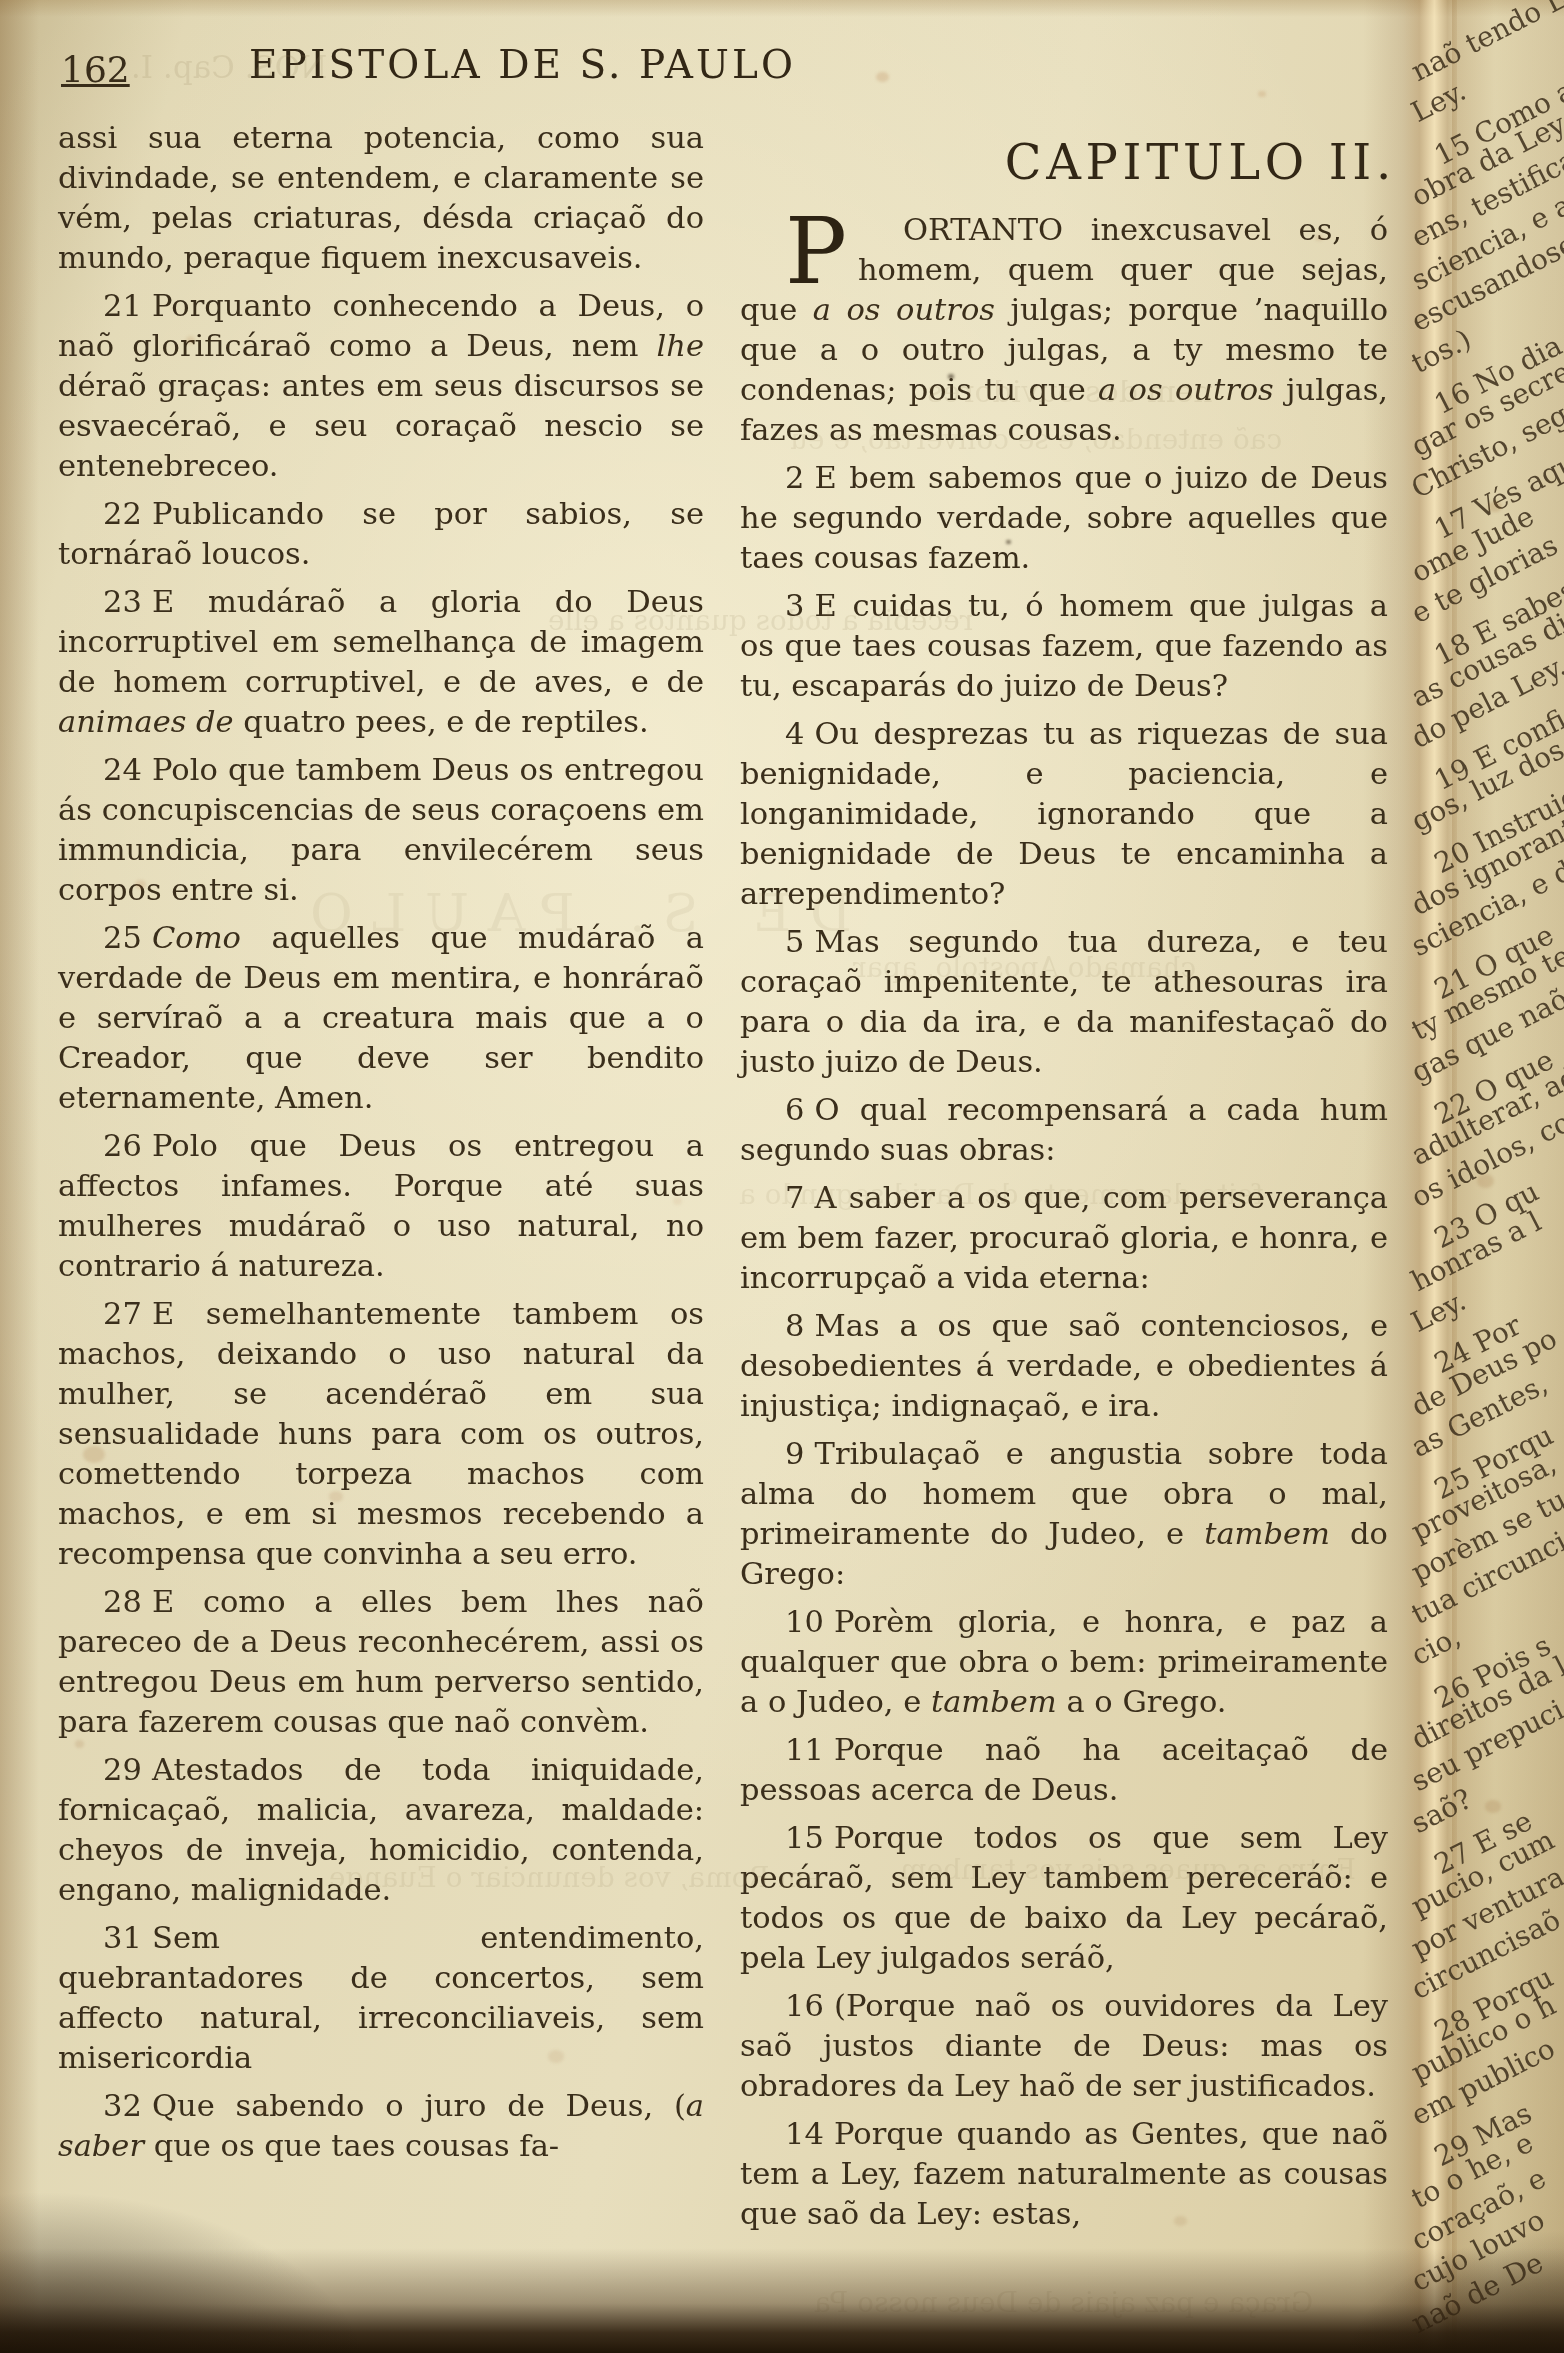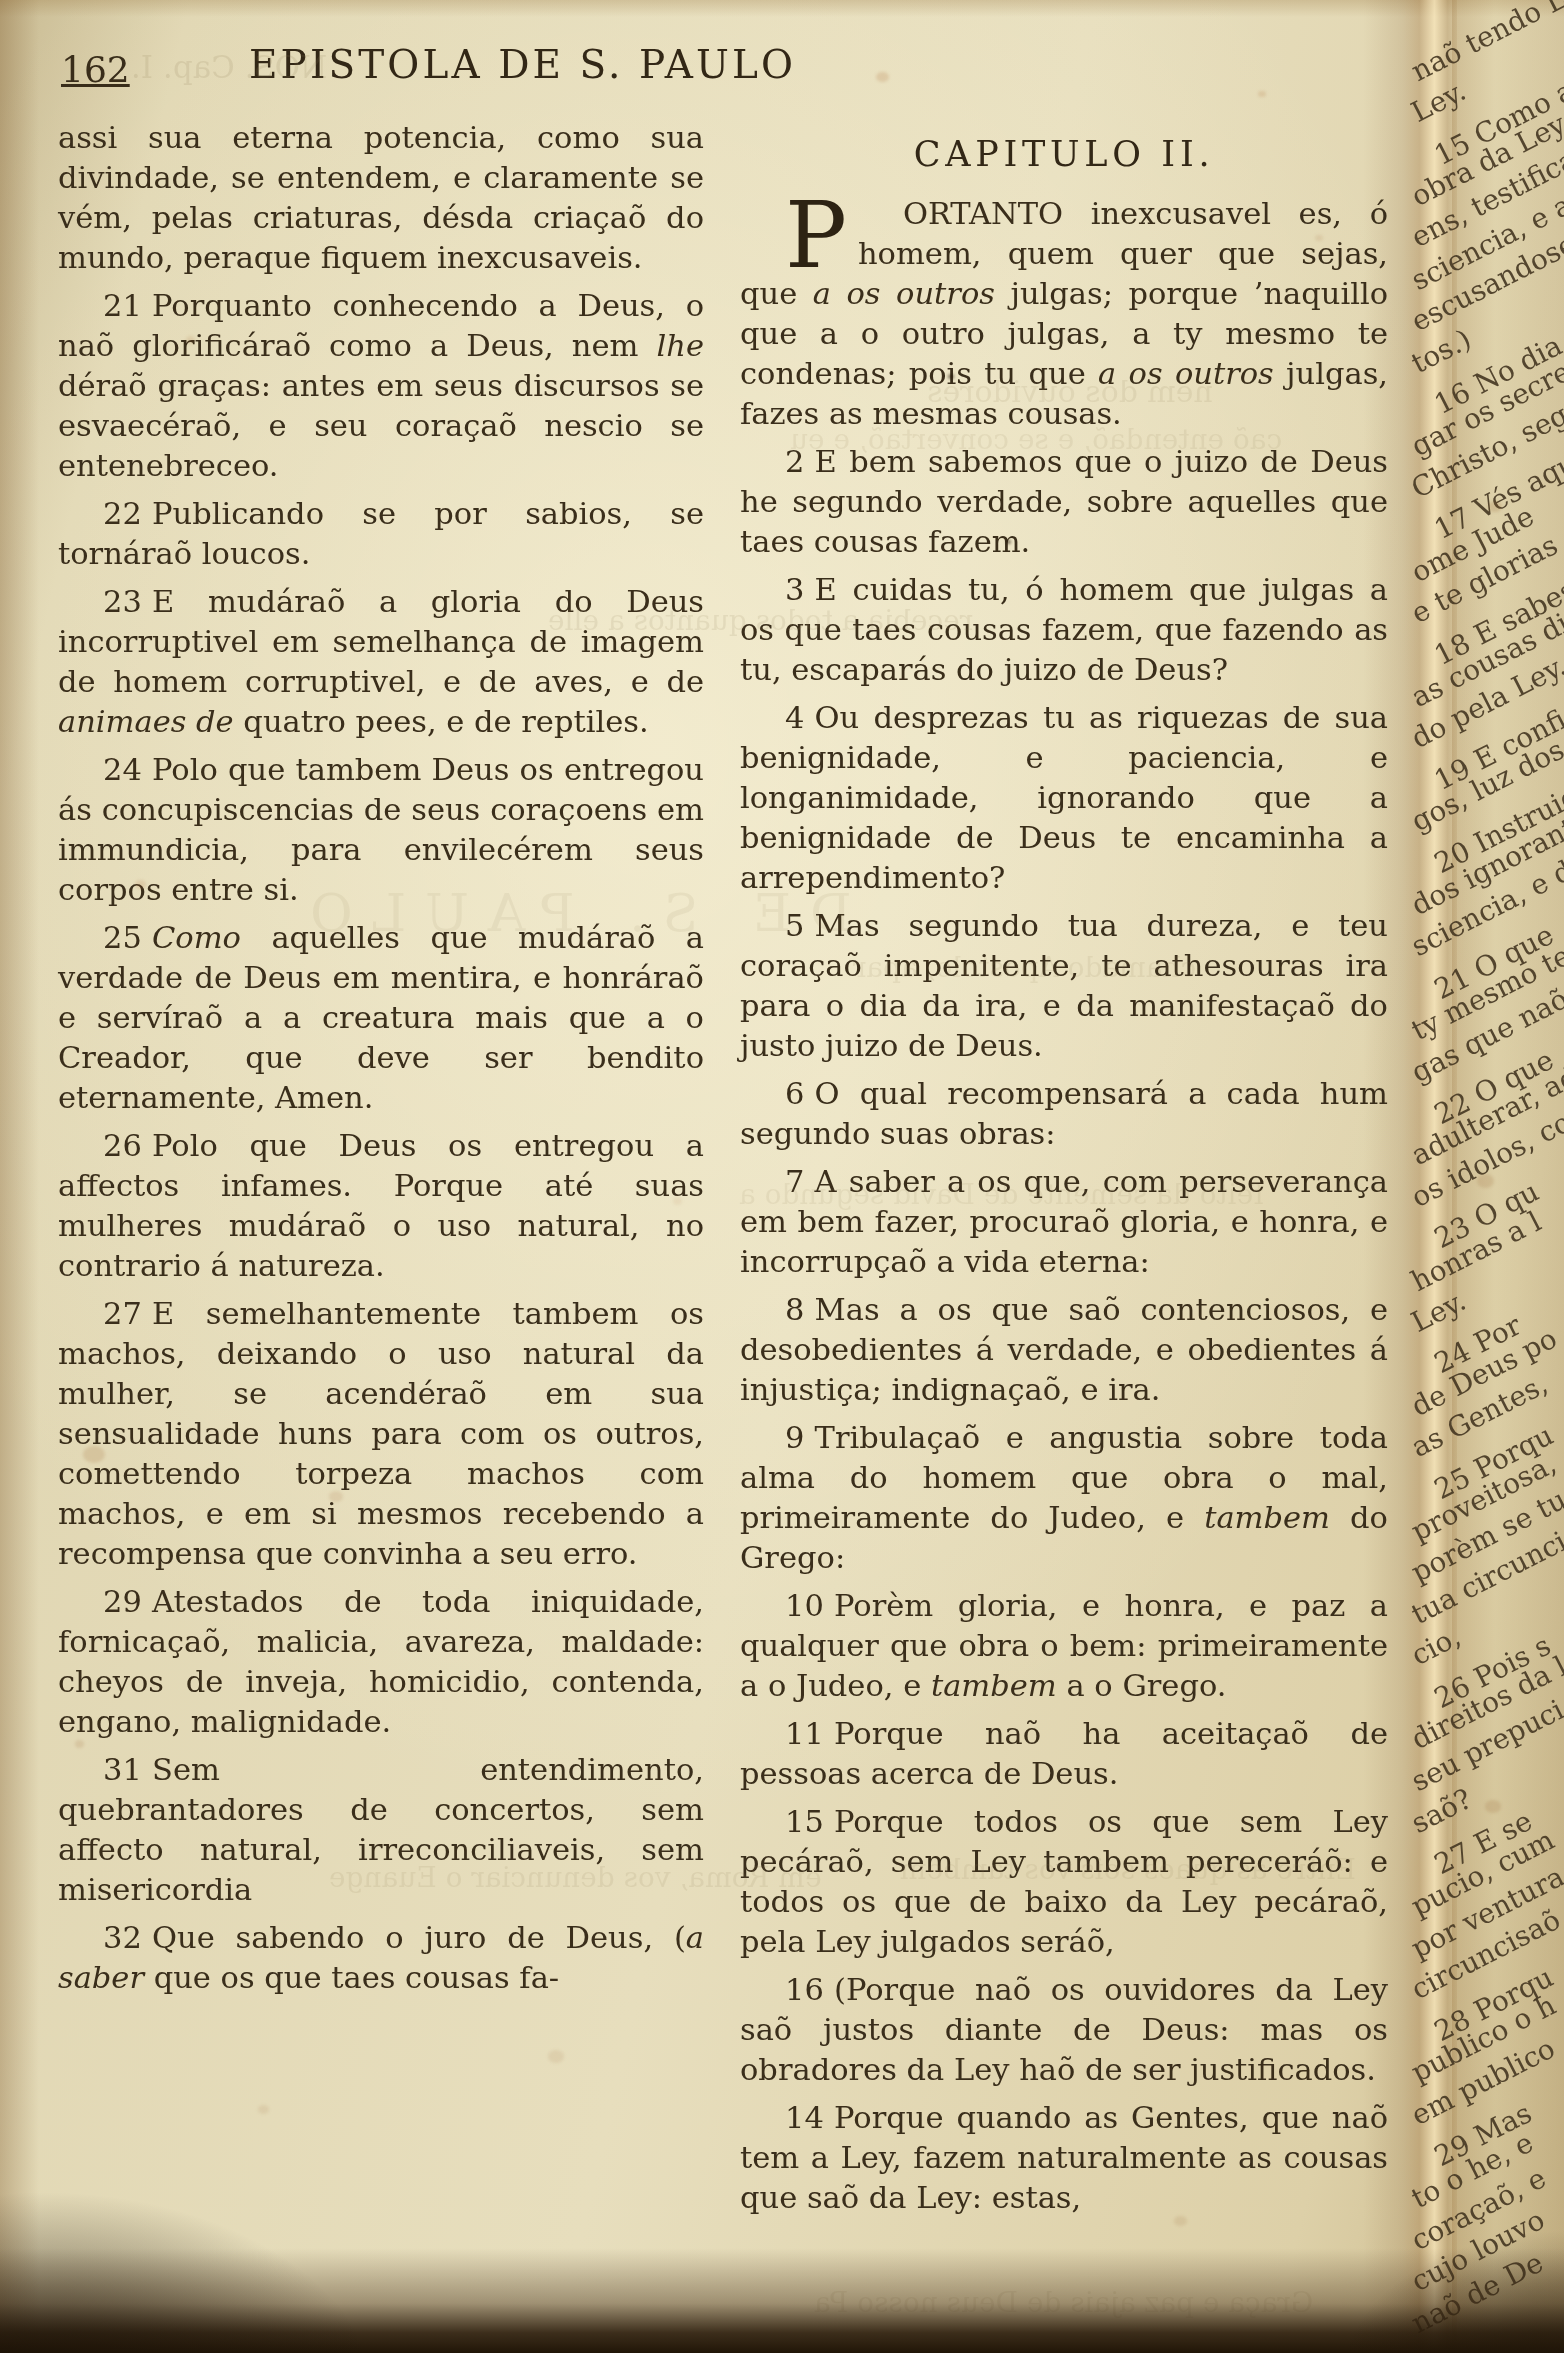--- a/index.html
+++ b/index.html
@@ -28,21 +28,21 @@
 
   .page-number{position:absolute;left:61px;top:49px;font-size:36px;color:#392d1a;text-decoration:underline;}
   .header-title{position:absolute;left:249px;top:42px;font-size:39px;letter-spacing:3.1px;color:#322716;white-space:nowrap;}
 
   .colL{position:absolute;left:50px;top:110px;width:662px;}
   .colR{position:absolute;left:732px;top:110px;width:664px;}
   p.verse{margin:8px;text-align:justify;font-size:30.5px;line-height:40px;color:#3a2e1b;text-indent:45px;}
   p.verse.cont{text-indent:0;}
   .vn{padding-right:10.2px;}
   .it{font-style:italic;}
-  .chapter-heading{font-size:35px;letter-spacing:4.7px;text-align:center;margin:23.5px 0 20.3px;color:#322716;text-indent:0;}
+  .chapter-heading{font-size:48px;letter-spacing:4.7px;text-align:right;margin:23.5px 0 20.3px;color:#322716;text-indent:0;}
   .dropcap{float:left;font-size:92px;line-height:74px;margin:5.5px 11px 0 0;color:#2d2313;}
 
   .sliver-line{position:absolute;font-size:28px;color:#453722;white-space:nowrap;
     transform:rotate(-27deg);transform-origin:left bottom;opacity:0.9;}
   .ghost{position:absolute;color:#8d7c54;transform:scaleX(-1);white-space:nowrap;}
   .spot{position:absolute;border-radius:50%;filter:blur(1.6px);}
 </style>
 </head>
 <body>
 
@@ -57,20 +57,21 @@
 
   <div class="colL" id="colL">
       <p class="verse cont"><span>assi sua eterna potencia, como sua divindade, se entendem, e claramente se vém, pelas criaturas, désda criaçaõ do mundo, peraque fiquem inexcusaveis.</span></p>
       <p class="verse"><span class="vn">21</span><span>Porquanto conhecendo a Deus, o naõ glorificáraõ como a Deus, nem </span><span class="it">lhe</span><span> déraõ graças: antes em seus discursos se esvaecéraõ, e seu coraçaõ nescio se entenebreceo.</span></p>
       <p class="verse"><span class="vn">22</span><span>Publicando se por sabios, se tornáraõ loucos.</span></p>
       <p class="verse"><span class="vn">23</span><span>E mudáraõ a gloria do Deus incorruptivel em semelhança de imagem de homem corruptivel, e de aves, e de </span><span class="it">animaes de</span><span> quatro pees, e de reptiles.</span></p>
       <p class="verse"><span class="vn">24</span><span>Polo que tambem Deus os entregou ás concupiscencias de seus coraçoens em immundicia, para envilecérem seus corpos entre si.</span></p>
       <p class="verse"><span class="vn">25</span><span class="it">Como</span><span> aquelles que mudáraõ a verdade de Deus em mentira, e honráraõ e servíraõ a a creatura mais que a o Creador, que deve ser bendito eternamente, Amen.</span></p>
       <p class="verse"><span class="vn">26</span><span>Polo que Deus os entregou a affectos infames. Porque até suas mulheres mudáraõ o uso natural, no contrario á natureza.</span></p>
       <p class="verse"><span class="vn">27</span><span>E semelhantemente tambem os machos, deixando o uso natural da mulher, se acendéraõ em sua sensualidade huns para com os outros, comettendo torpeza machos com machos, e em si mesmos recebendo a recompensa que convinha a seu erro.</span></p>
+      <p class="verse"><span class="vn">28</span><span>E como a elles bem lhes naõ pareceo de a Deus reconhecérem, assi os entregou Deus em hum perverso sentido, para fazerem cousas que naõ convèm.</span></p>
       <p class="verse"><span class="vn">29</span><span>Atestados de toda iniquidade, fornicaçaõ, malicia, avareza, maldade: cheyos de inveja, homicidio, contenda, engano, malignidade.</span></p>
       <p class="verse"><span class="vn">31</span><span>Sem entendimento, quebrantadores de concertos, sem affecto natural, irreconciliaveis, sem misericordia</span></p>
       <p class="verse"><span class="vn">32</span><span>Que sabendo o juro de Deus, (</span><span class="it">a saber</span><span> que os que taes cousas fa-</span></p>
     </div>
   <div class="colR" id="colR">
       <div class="chapter-heading">CAPITULO II.</div>
       <p class="verse"><span class="dropcap">P</span><span>ORTANTO inexcusavel es, ó homem, quem quer que sejas, que </span><span class="it">a os outros</span><span> julgas; porque ’naquillo que a o outro julgas, a ty mesmo te condenas; pois tu que </span><span class="it">a os outros</span><span> julgas, fazes as mesmas cousas.</span></p>
       <p class="verse"><span class="vn">2</span><span>E bem sabemos que o juizo de Deus he segundo verdade, sobre aquelles que taes cousas fazem.</span></p>
       <p class="verse"><span class="vn">3</span><span>E cuidas tu, ó homem que julgas a os que taes cousas fazem, que fazendo as tu, escaparás do juizo de Deus?</span></p>
       <p class="verse"><span class="vn">4</span><span>Ou desprezas tu as riquezas de sua benignidade, e paciencia, e longanimidade, ignorando que a benignidade de Deus te encaminha a arrependimento?</span></p>

